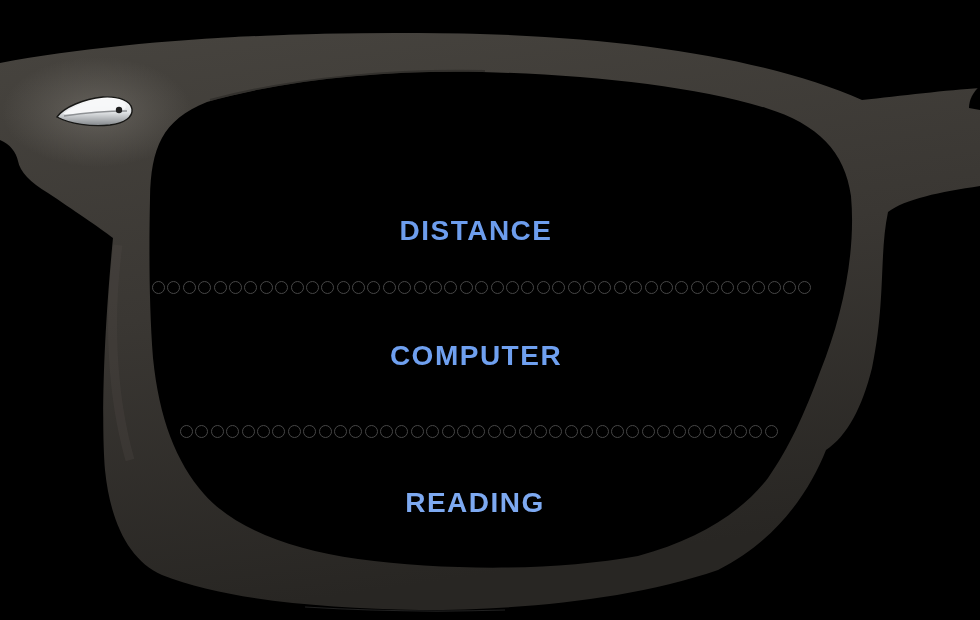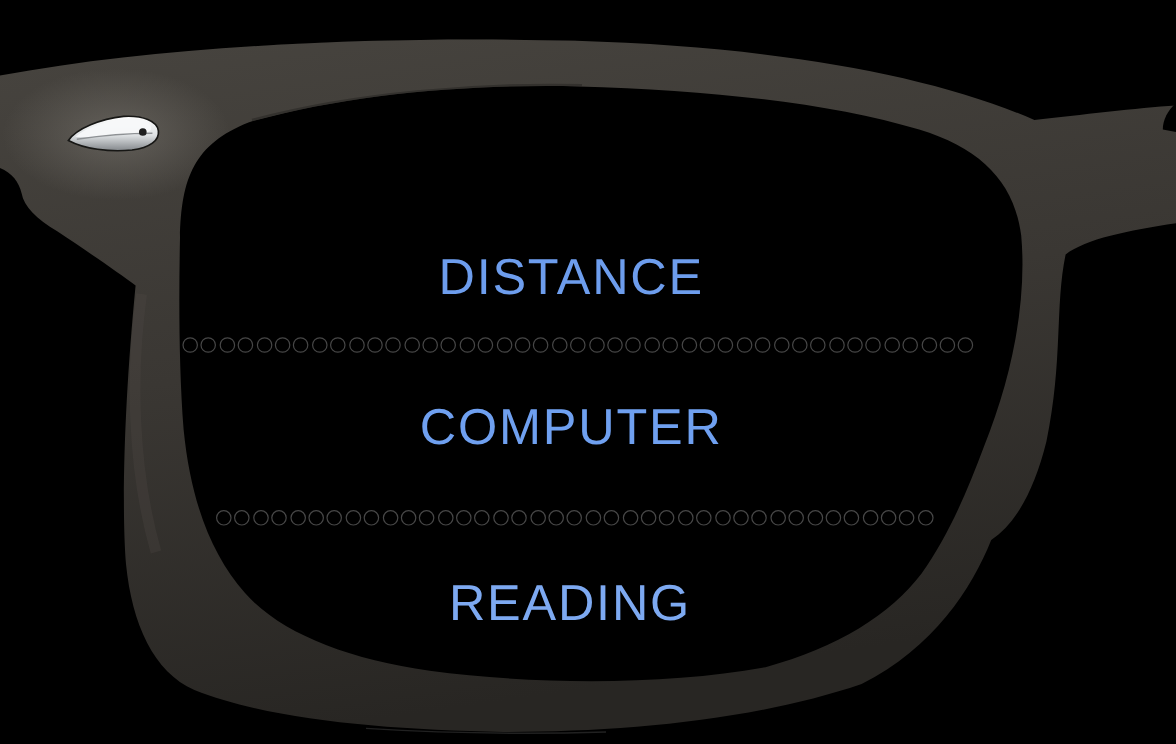--- a/index.html
+++ b/index.html
@@ -5,22 +5,22 @@
   html,body{margin:0;padding:0;background:#000;}
   .stage{
     position:relative;width:980px;height:620px;overflow:hidden;
     background:#000;
     font-family:"Liberation Sans", sans-serif;
   }
   .stage svg.glasses{position:absolute;left:0;top:0;width:980px;height:620px;display:block;}
   .zone-label{
     position:absolute;
     transform:translate(-50%,-50%);
-    font-weight:400;
-    font-size:42px;
+    font-weight:700;
+    font-size:28px;
     letter-spacing:1.5px;
     white-space:nowrap;
     line-height:1;
   }
   .zone-distance{left:476px;top:231px;}
   .zone-computer{left:476px;top:356px;}
   .zone-reading{left:475px;top:503px;}
   .dot-row{
     position:absolute;
     display:flex;

